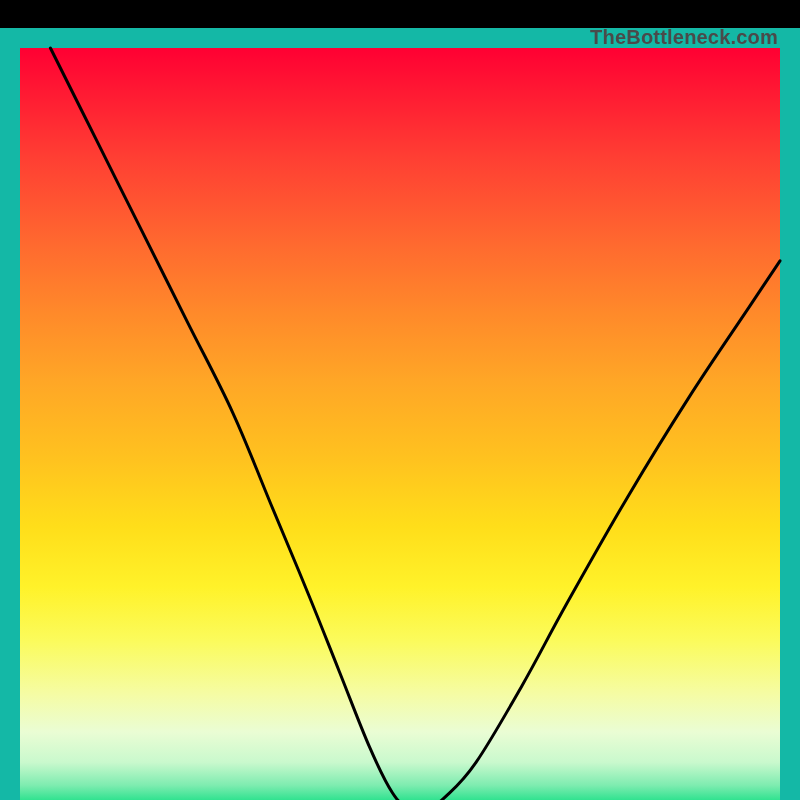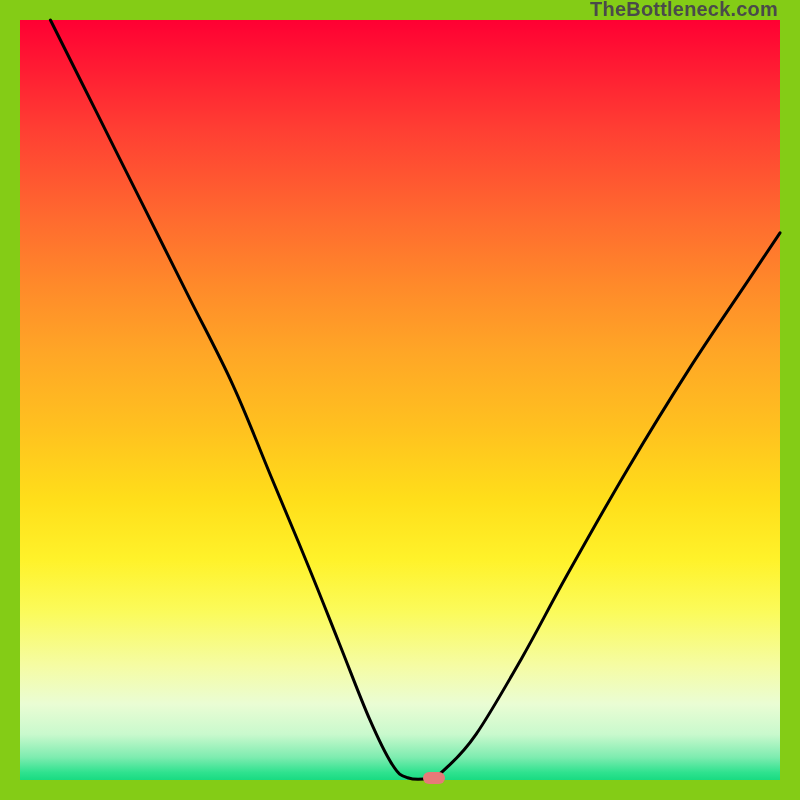--- a/index.html
+++ b/index.html
@@ -7,21 +7,22 @@
     padding: 0;
     width: 800px;
     height: 800px;
     background: #000;
     overflow: hidden;
     font-family: Arial, Helvetica, sans-serif;
   }
   .frame {
     position: absolute;
     inset: 0;
-    background: #84cc16;
+    background: #14b8a6;
+    margin-top: 28px;
   }
   .plot-area {
     position: absolute;
     left: 20px;
     top: 20px;
     width: 760px;
     height: 760px;
     background: linear-gradient(
       to bottom,
       #ff0033 0%,

